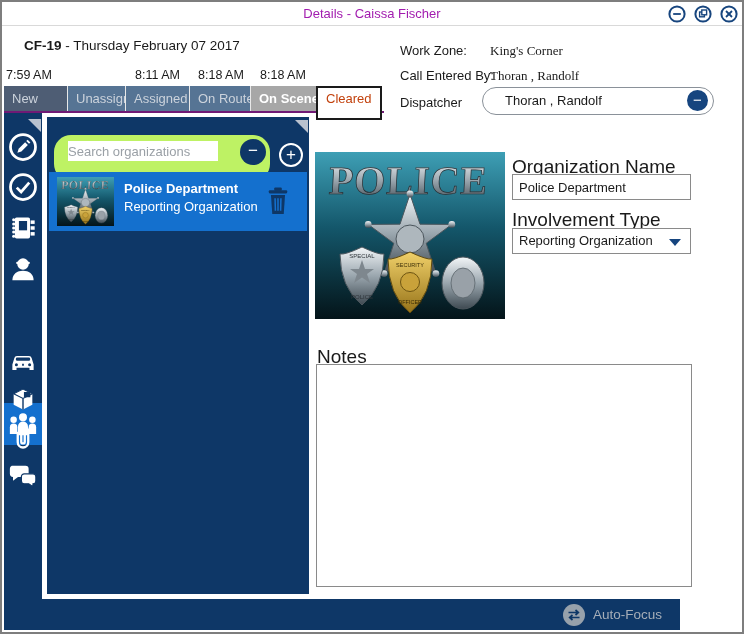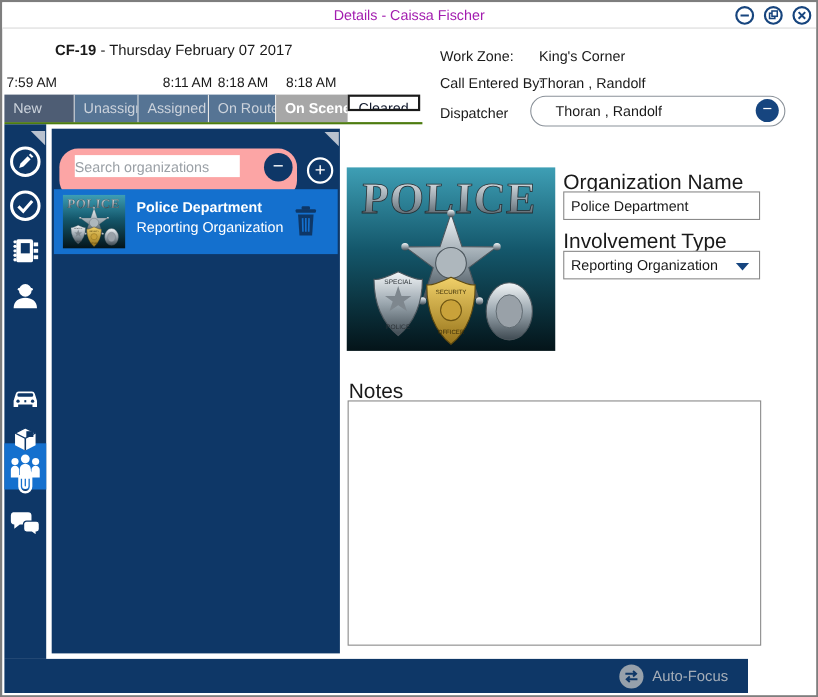--- a/index.html
+++ b/index.html
@@ -8,48 +8,48 @@
     position:relative; width:744px; height:634px; background:#ffffff;
     border:2px solid #7e7e7e; overflow:hidden;
   }
   
   .titlebar { position:absolute; left:0; top:0; width:740px; height:24px; background:#ffffff; border-bottom:1px solid #d9d9d9; }
   .title { position:absolute; left:0; right:0; top:4px; text-align:center; font-size:13px; color:#a21caf; }
   .winbtn { position:absolute; top:3px; width:18px; height:18px; cursor:pointer; }
   .winbtn.min { right:56px; } .winbtn.res { right:30px; } .winbtn.cls { right:4px; }
   
   .caseline { position:absolute; left:22px; top:36px; font-size:13.5px; color:#1a1a1a; }
-  .caseline b { font-weight:700;margin-left:26px; }
+  .caseline b { font-weight:700; }
   .hlabel { position:absolute; font-size:13px; color:#1a1a1a; }
-  .hvalue { position:absolute; font-size:13px; color:#1a1a1a; }
+  .hvalue { position:absolute; font-size:13px; color:#1a1a1a;font-family:Liberation Serif, serif; }
   .pill {
     position:absolute; left:480px; top:85px; width:232px; height:28px;
     border:1.5px solid #8a9199; border-radius:14px; background:#fff;
   }
   .pill .ptext { position:absolute; left:22px; top:5px; font-size:13px; color:#1a1a1a; }
   .minus-ball { position:absolute; right:5px; top:2px; width:21px; height:21px; border-radius:50%;
     background:#16457f; color:#fff; text-align:center; line-height:19px; font-size:15px; cursor:pointer; }
   
   .time { position:absolute; top:66px; font-size:12.5px; color:#1a1a1a; }
-  .tabs { position:absolute; left:2px; top:84px; width:380px; height:27px; border-bottom:2px solid #4d7c0f; display:flex; }
+  .tabs { position:absolute; left:2px; top:84px; width:380px; height:27px; border-bottom:2px solid #701a75; display:flex; }
   .tab { height:25px; line-height:25px; font-size:13px; padding-left:8px; overflow:hidden; white-space:nowrap; cursor:pointer; }
   .tab-new      { width:64px; background:#4e5d74; color:#ccd3dc; border-right:1px solid #e8e8e8; }
   .tab-steel    { background:#567494; color:#ccd3dc; border-right:1px solid #e8e8e8; }
   .tab-unassigned { width:58px; } .tab-assigned { width:64px; } .tab-onroute { width:61px; }
   .tab-active   { width:65px; background:#a7a7a7; color:#ffffff; font-weight:700; }
-  .tab-cleared  { width:66px; background:#ffffff; color:#0f172a; border:2px solid #1a1a1a; height:15px; line-height:22px; }
+  .tab-cleared  { width:66px; background:#ffffff; color:#c2410c; border:2px solid #1a1a1a; height:34px; line-height:22px; }
   
   .sidebar { position:absolute; left:2px; top:111px; width:38px; height:486px; background:#0e3767; }
   .corner-tri { position:absolute; right:1px; width:0; height:0;
     border-top:13px solid #b9c2cf; border-left:13px solid transparent; }
   .side-ico { position:absolute; left:0; width:38px; height:36px; display:flex; align-items:center; justify-content:center; cursor:pointer; }
   .side-active { position:absolute; left:0; top:290px; width:38px; height:42px; background:#1470ce; display:flex; align-items:center; justify-content:center; cursor:pointer; }
   
   .orgpanel { position:absolute; left:45px; top:115px; width:262px; height:477px; background:#0e3767; }
-  .searchpill { position:absolute; left:7px; top:18px; width:216px; height:46px; background:#fca5a5; border-radius:17px; }
+  .searchpill { position:absolute; left:7px; top:18px; width:216px; height:46px; background:#bef264; border-radius:17px; }
   .searchpill input { position:absolute; left:14px; top:6px; width:150px; height:20px; border:none; outline:none; font-size:13px; color:#444; font-family:"Liberation Sans",sans-serif; }
   .searchpill input::placeholder { color:#9aa0a6; opacity:1; }
   .search-minus { position:absolute; right:4px; top:3.5px; width:26px; height:26px; border-radius:50%;
     background:#0e3767; color:#fff; text-align:center; line-height:24px; font-size:17px; cursor:pointer; }
   .addbtn { position:absolute; left:232px; top:26px; width:24px; height:24px; border-radius:50%;
     border:2px solid #ffffff; color:#fff; text-align:center; line-height:20px; font-size:17px; cursor:pointer; }
   .orgitem { position:absolute; left:2px; top:55px; width:258px; height:59px; background:#1470ce; cursor:pointer; }
   .orgthumb { position:absolute; left:8px; top:5px; width:57px; height:49px; }
   .orgname { position:absolute; left:75px; top:9px; font-size:13px; font-weight:700; color:#ffffff; }
   .orgrole { position:absolute; left:75px; top:27px; font-size:13px; color:#ffffff; }
@@ -103,21 +103,21 @@
   <div class="hlabel" style="left:398px; top:66px;text-align:center;">Call Entered By:</div>
   <div class="hvalue" style="left:488px; top:66px;">Thoran , Randolf</div>
   <div class="hlabel" style="left:398px; top:93px;">Dispatcher</div>
 
   <div class="pill">
     <span class="ptext">Thoran , Randolf</span>
     <span class="minus-ball">−</span>
   </div>
 
   <span class="time" style="left:4px;">7:59 AM</span>
-  <span class="time" style="left:133px;margin-left:13px;">8:11 AM</span>
+  <span class="time" style="left:133px;">8:11 AM</span>
   <span class="time" style="left:196px;">8:18 AM</span>
   <span class="time" style="left:258px;">8:18 AM</span>
 
   <div class="tabs">
     <div class="tab tab-new">New</div>
     <div class="tab tab-steel tab-unassigned">Unassigned</div>
     <div class="tab tab-steel tab-assigned">Assigned</div>
     <div class="tab tab-steel tab-onroute">On Route</div>
     <div class="tab tab-active">On Scene</div>
     <div class="tab tab-cleared">Cleared</div>

